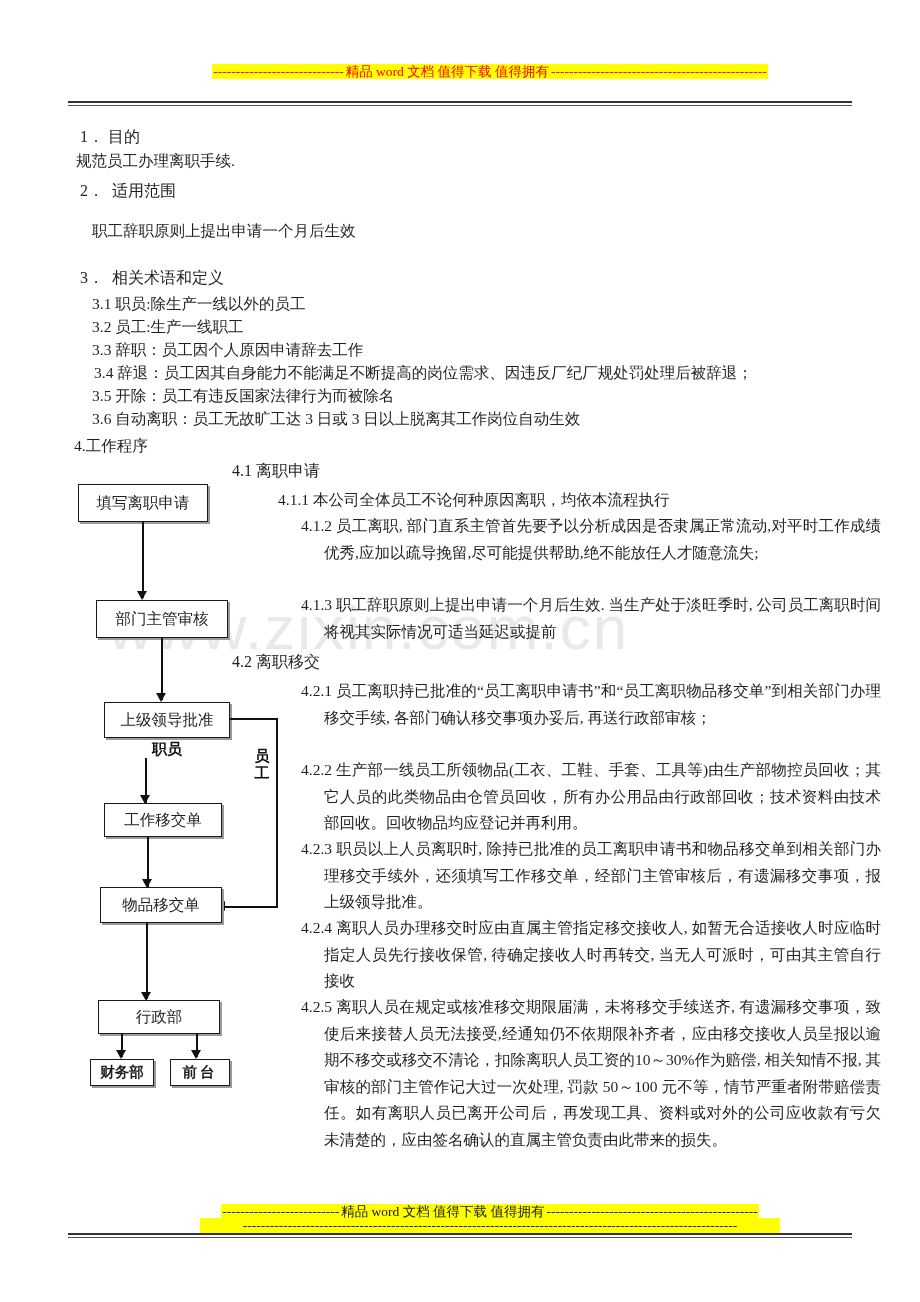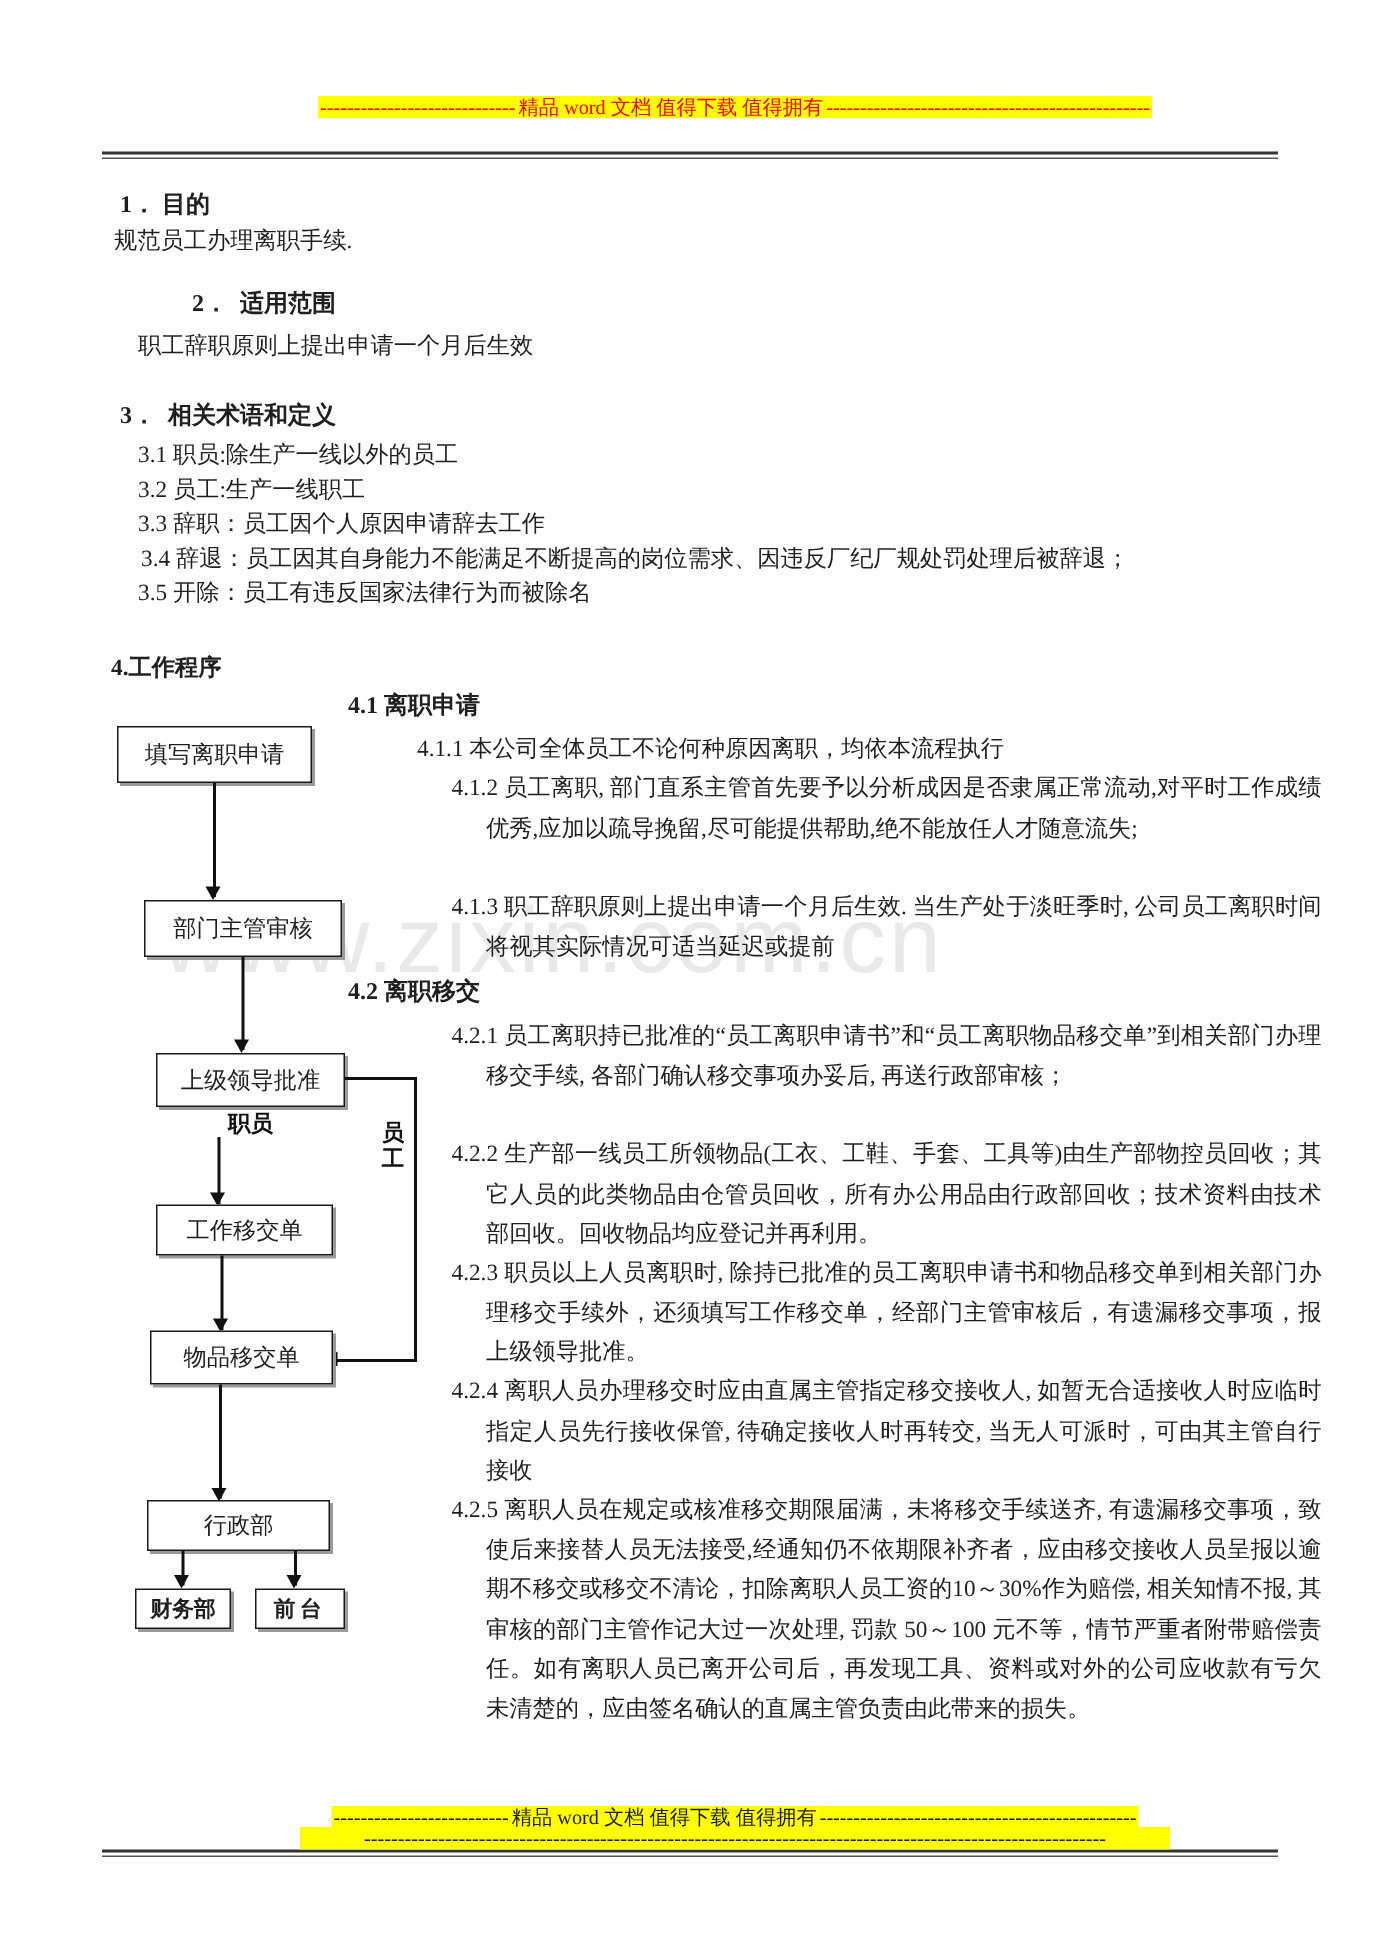--- a/index.html
+++ b/index.html
@@ -92,21 +92,21 @@
     position: absolute;
     z-index: 2;
     white-space: pre;
     font-family: "Liberation Serif", "DejaVu Serif", serif;
     font-size: 15.5px;
     line-height: 17px;
     color: #1f1f1f;
   }
 
   .sec-h {
-    font-weight: bold;
+    font-weight: normal;
     font-size: 16px;
     text-align: center;
   }
 
   
   .para {
     position: absolute;
     z-index: 2;
     font-size: 15.5px;
     line-height: 26.5px;
@@ -192,29 +192,30 @@
 
   <div class="watermark">www.zixin.com.cn</div>
 
   <div class="banner banner-head"><span class="hl">-----------------------------</span><span class="hl">精品 word 文档  值得下载  值得拥有</span><span class="hl">------------------------------------------------</span></div>
 
   <div class="rule rule-top"></div>
 
   <div class="txt sec-h" style="left:80px; top:128px;">1． 目的</div>
   <div class="txt" style="left:76px; top:152px;">规范员工办理离职手续.</div>
 
-  <div class="txt sec-h" style="left:80px; top:194px;margin-left:48px;">2．  适用范围</div>
+  <div class="txt sec-h" style="left:80px; top:182px;">2．  适用范围</div>
   <div class="txt" style="left:92px; top:222px;">职工辞职原则上提出申请一个月后生效</div>
 
   <div class="txt sec-h" style="left:80px; top:269px;">3．  相关术语和定义</div>
   <div class="txt" style="left:92px; top:295px;">3.1 职员:除生产一线以外的员工</div>
   <div class="txt" style="left:92px; top:318px;">3.2 员工:生产一线职工</div>
   <div class="txt" style="left:92px; top:341px;">3.3 辞职：员工因个人原因申请辞去工作</div>
   <div class="txt" style="left:94px; top:364px;">3.4 辞退：员工因其自身能力不能满足不断提高的岗位需求、因违反厂纪厂规处罚处理后被辞退；</div>
   <div class="txt" style="left:92px; top:387px;">3.5 开除：员工有违反国家法律行为而被除名</div>
+  <div class="txt" style="left:92px; top:410px;">3.6 自动离职：员工无故旷工达 3 日或 3 日以上脱离其工作岗位自动生效</div>
 
   <div class="txt sec-h" style="left:74px; top:437px; font-size:15.5px;">4.工作程序</div>
 
   <div class="txt sec-h" style="left:232px; top:462px;">4.1 离职申请</div>
 
   <div class="para" style="left:267px; top:487px; width:580px;">4.1.1 本公司全体员工不论何种原因离职，均依本流程执行</div>
   <div class="para" style="left:290px; top:513px; width:557px; text-indent:-23px; padding-left:23px;">4.1.2 员工离职, 部门直系主管首先要予以分析成因是否隶属正常流动,对平时工作成绩优秀,应加以疏导挽留,尽可能提供帮助,绝不能放任人才随意流失;</div>
   <div class="para" style="left:290px; top:592px; width:557px; text-indent:-23px; padding-left:23px;">4.1.3 职工辞职原则上提出申请一个月后生效. 当生产处于淡旺季时, 公司员工离职时间将视其实际情况可适当延迟或提前</div>
 
   <div class="txt sec-h" style="left:232px; top:653px;">4.2 离职移交</div>

